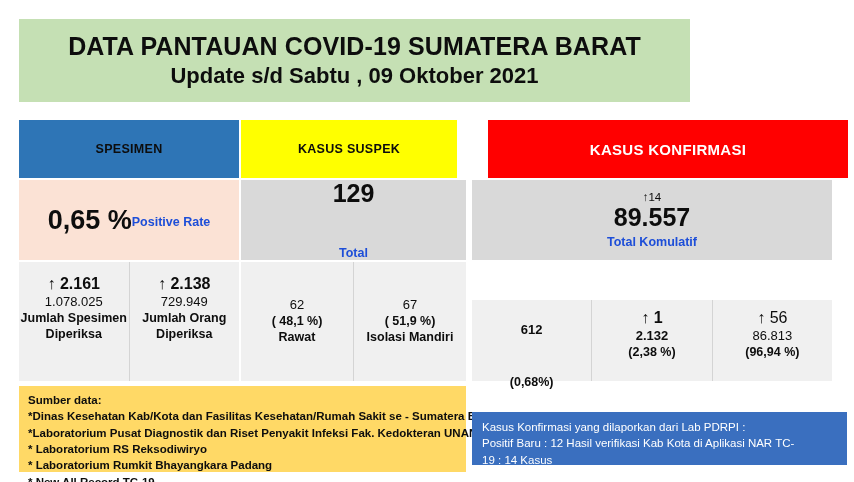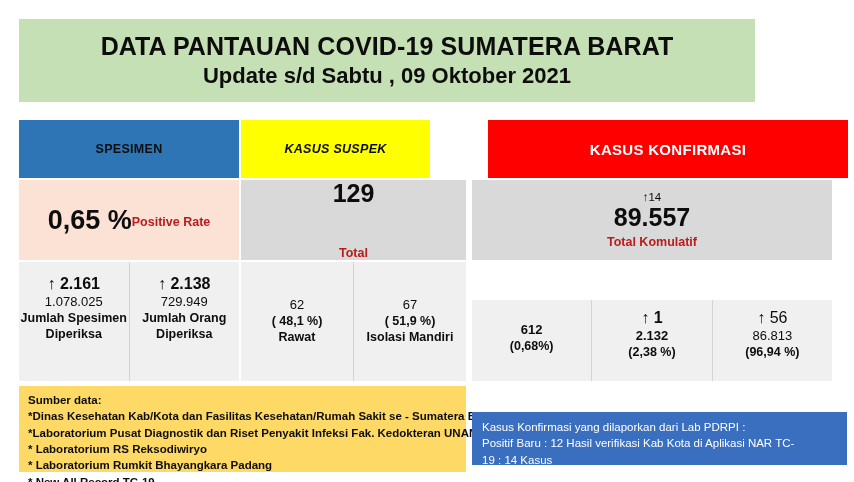--- a/index.html
+++ b/index.html
@@ -6,21 +6,21 @@
   body{
     width:854px;height:482px;
     background:#ffffff;
     font-family:"Liberation Sans", sans-serif;
     overflow:hidden;
   }
   .page{position:relative;width:854px;height:482px;}
 
   
   .title-banner{
-    position:absolute;left:19px;top:19px;width:736px;height:83px;
+    position:absolute;left:19px;top:19px;width:671px;height:83px;
     background:#C5E0B4;
     display:flex;flex-direction:column;align-items:center;justify-content:center;
     box-sizing:border-box;
   }
   .title-line1{
     font-size:25px;font-weight:bold;color:#0d0d0d;letter-spacing:.1px;
     line-height:1.08;white-space:nowrap;
   }
   .title-line2{
     font-size:22px;font-weight:bold;color:#0d0d0d;
@@ -29,37 +29,37 @@
 
   .hdr{
     display:flex;align-items:center;justify-content:center;
     font-weight:bold;letter-spacing:.3px;box-sizing:border-box;
   }
   .hdr-spesimen{
     position:absolute;left:19px;top:120px;width:220px;height:58px;
     background:#2E75B6;color:#0d0d0d;font-size:12.5px;
   }
   .hdr-suspek{
-    position:absolute;left:241px;top:120px;width:189px;height:58px;
-    background:#FFFF00;color:#0d0d0d;font-size:12.5px;font-style:italic;
+    position:absolute;left:241px;top:120px;width:216px;height:58px;
+    background:#FFFF00;color:#0d0d0d;font-size:12.5px;
   }
   .hdr-konfirmasi{
     position:absolute;left:488px;top:120px;width:360px;height:58px;
     background:#FF0000;color:#ffffff;font-size:15px;
   }
 
   
   .spesimen-top{
     position:absolute;left:19px;top:180px;width:220px;height:80px;
     background:#FBE2D5;
     display:flex;align-items:center;justify-content:center;
     box-sizing:border-box;
   }
   .big-pct{font-size:27px;font-weight:bold;color:#0d0d0d;line-height:1.05;}
-  .sub-lbl{font-size:12.5px;font-weight:bold;color:#b91c1c;margin-top:4px;}
+  .sub-lbl{font-size:12.5px;font-weight:bold;color:#1d4ed8;margin-top:4px;}
 
   .spesimen-cells{
     position:absolute;left:19px;top:262px;width:220px;height:119px;
     display:flex;box-sizing:border-box;
   }
   .spesimen-cell{
     flex:1;background:#F0F0F0;border-right:1px solid #d4d4d4;
     display:flex;flex-direction:column;align-items:center;justify-content:flex-start;
     padding-top:12px;box-sizing:border-box;
   }
@@ -112,21 +112,21 @@
   .konf-cells{
     position:absolute;left:472px;top:300px;width:360px;height:81px;
     display:flex;box-sizing:border-box;
   }
   .konf-cell{
     flex:1;background:#F0F0F0;border-right:1px solid #d4d4d4;
     display:flex;flex-direction:column;align-items:center;justify-content:flex-start;
     padding-top:8px;box-sizing:border-box;
   }
   .konf-cell:last-child{border-right:none;}
-  .konf-cell.pad-lower{padding-top:22px;}
+  .konf-cell.pad-lower{padding-top:22px;gap:36px;}
 
   
   .sumber{
     position:absolute;left:19px;top:386px;width:447px;height:86px;
     background:#FFD966;
     padding:6px 0 0 9px;box-sizing:border-box;
   }
   .sumber-title{font-size:11.5px;font-weight:bold;color:#0d0d0d;line-height:1.42;}
   .sumber-item{font-size:11.5px;font-weight:bold;color:#0d0d0d;line-height:1.42;white-space:nowrap;}
 

